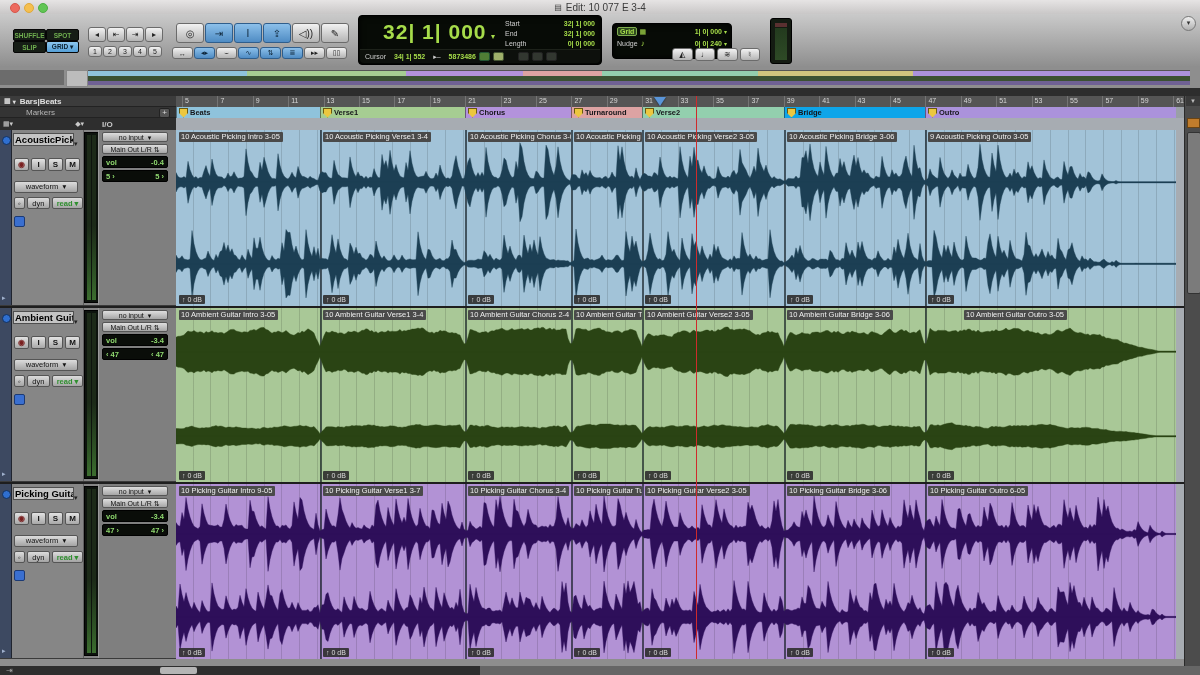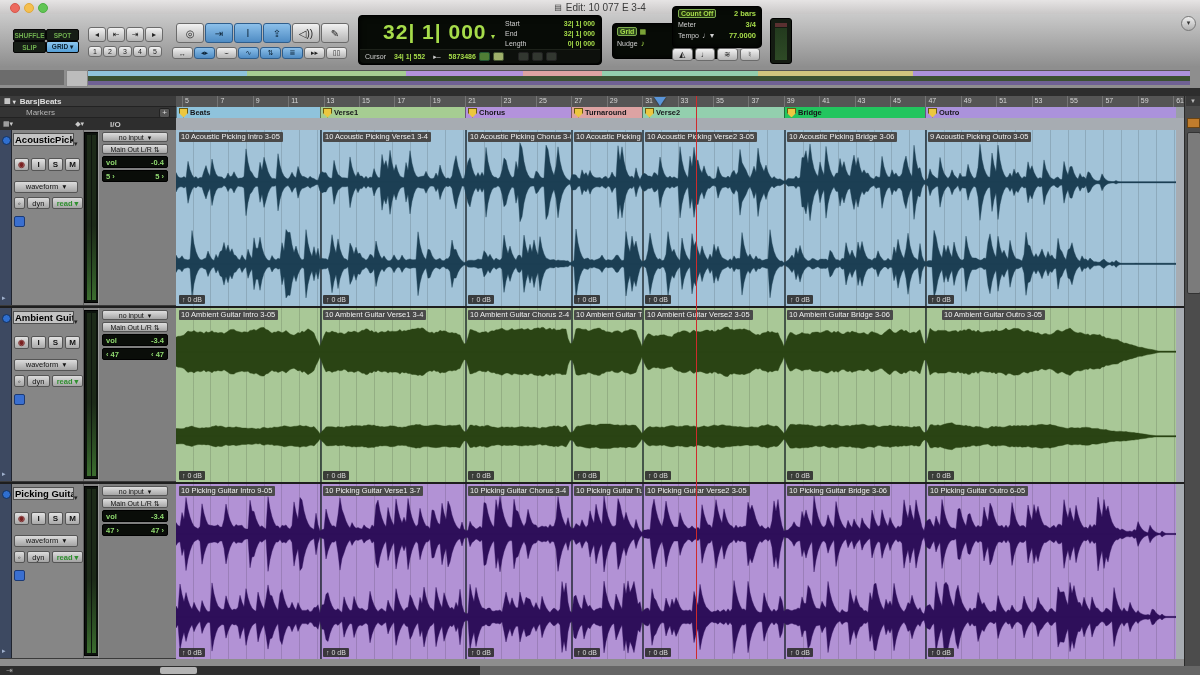--- a/index.html
+++ b/index.html
@@ -176,37 +176,20 @@
       <span class="green" style="font-size:6px;margin-left:2px">▾</span>
     </div>
     <div style="display:flex;align-items:center;margin:3px 4px 0 4px">
       <span class="lbl tiny">Nudge</span>
       <span class="green" style="font-size:8px;margin-left:3px">♪</span>
       <span class="green tiny" style="margin-left:auto;font-weight:bold">0| 0| 240</span>
       <span class="green" style="font-size:6px;margin-left:2px">▾</span>
     </div>
   </div>
 
-  <div class="abs lcd" style="left:672px;top:-8px;width:88px;height:40px;z-index:5" id="sessionbox">
-      <div style="display: flex; align-items: center; margin: 2px 5px 0px;">
-        <span class="green" style="font-size:7px;border:1px solid #7fae4f;border-radius:2px;padding:0 2px;background:#22310f;font-weight:bold">Count Off</span>
-
-   <span class="green" style="font-size:7.5px;font-weight:bold;margin-left:auto">2 bars</span>
-      </div>
-      <div style="display: flex; align-items: center; margin: 2px 5px 0px;">
-        <span class="lbl" style="font-size:7px;">Meter</span>
-
-   <span class="green" style="font-size:7.5px;font-weight:bold;margin-left:auto">3/4</span>
-      </div>
-      <div style="display: flex; align-items: center; margin: 2px 5px 0px;">
-        <span class="lbl" style="font-size:7px;">Tempo</span>
-   <span class="lbl" style="font-size:8px;margin-left:3px">♩▾</span>
-   <span class="green" style="font-size:7.5px;font-weight:bold;margin-left:auto">77.0000</span>
-      </div>
-    </div>
   <div class="abs" id="sessionbtns" style="left:672px;top:34px;width:88px;height:14px;display:flex;gap:2px">
       <div class="tbtn" style="flex: 1 1 0%; height: 13px; font-size: 8px;">◭</div>
       <div class="tbtn" style="flex: 1 1 0%; height: 13px; font-size: 8px;">♩</div>
       <div class="tbtn" style="flex: 1 1 0%; height: 13px; font-size: 8px;">≋</div>
       <div class="tbtn" style="flex: 1 1 0%; height: 13px; font-size: 8px;">♮</div>
     </div>
 
   <div class="abs" style="left:770px;top:4px;width:20px;height:44px;background:#141b12;border:1px solid #000;border-radius:3px">
     <div style="position:absolute;left:4px;right:4px;top:4px;height:4px;background:#5a3030"></div>
     <div style="position:absolute;left:4px;right:4px;top:9px;bottom:3px;background:linear-gradient(#233a1e,#2e4a26)"></div>
@@ -239,21 +222,21 @@
   <span>Bars|Beats</span>
 </div>
 <div class="panelrow" id="markers-panel">
   <span>Markers</span>
   <span style="position:absolute;right:6px;top:1px;width:9px;height:8px;background:#555;border:1px solid #222;
         color:#ddd;font-size:8px;line-height:7px;text-align:center;border-radius:2px">+</span>
 </div>
 <div class="panelrow" id="cols-panel">
   <span style="margin-left:3px;font-size:7px">▦▾</span>
   <span style="margin-left:62px;font-size:7px">◆▾</span>
-  <span style="margin-left:26px;font-weight:bold">I/O</span>
+  <span style="margin-left:18px;font-weight:bold">I/O</span>
 </div>
 <div class="abs" id="bars-row">
     <span class="bartick" style="left:6.0px"></span>
     <span class="barnum" style="left:9.0px">5</span>
     <span class="bartick" style="left:41.4px"></span>
     <span class="barnum" style="left:44.4px">7</span>
     <span class="bartick" style="left:76.8px"></span>
     <span class="barnum" style="left:79.8px">9</span>
     <span class="bartick" style="left:112.2px"></span>
     <span class="barnum" style="left:115.2px">11</span>
@@ -322,21 +305,21 @@
       <span class="mname">Chorus</span>
     </div>
     <div class="msec" style="left:395px;width:71.00000000000001px;background:#dda3a3">
       <span class="mflag"></span>
       <span class="mname">Turnaround</span>
     </div>
     <div class="msec" style="left:466px;width:141.99999999999997px;background:#93cfae">
       <span class="mflag"></span>
       <span class="mname">Verse2</span>
     </div>
-    <div class="msec" style="left:608px;width:141px;background:#22c55e">
+    <div class="msec" style="left:608px;width:141px;background:#0ea5e9">
       <span class="mflag"></span>
       <span class="mname">Bridge</span>
     </div>
     <div class="msec" style="left:749px;width:251px;background:#ab92dc">
       <span class="mflag"></span>
       <span class="mname">Outro</span>
     </div>
     <div style="position:absolute;left:1000px;top:0;bottom:0;width:8px;background:#9aa0a6"></div>
   </div>
 <div class="abs" id="cols-row"></div>
@@ -482,21 +465,21 @@
        <rect x="0" y="43.2" width="1000" height="1" fill="#2a4414" opacity="0.85"></rect>
         <path d="M0,120.6 L2,120.6 L4,120.7 L6,120.7 L8,120.5 L10,119.3 L12,119.2 L14,118.6 L16,118.0 L18,118.9 L20,119.5 L22,119.9 L24,120.2 L26,119.8 L28,120.1 L30,119.6 L32,119.8 L34,119.4 L36,118.6 L38,118.2 L40,117.6 L42,118.4 L44,118.0 L46,118.2 L48,119.1 L50,119.7 L52,119.1 L54,119.0 L56,119.4 L58,119.6 L60,118.7 L62,119.3 L64,119.5 L66,120.0 L68,120.1 L70,120.1 L72,120.4 L74,120.3 L76,120.1 L78,120.4 L80,120.9 L82,120.5 L84,120.9 L86,119.8 L88,119.2 L90,119.9 L92,120.3 L94,119.8 L96,119.9 L98,118.9 L100,119.3 L102,119.2 L104,118.7 L106,118.6 L108,117.8 L110,118.0 L112,118.5 L114,118.9 L116,118.8 L118,118.3 L120,118.2 L122,117.9 L124,117.2 L126,118.1 L128,118.3 L130,117.8 L132,118.5 L134,119.3 L136,119.3 L138,118.5 L140,120.7 L142,122.9 L144,125.7 L146,123.3 L148,121.5 L150,119.0 L152,118.7 L154,118.8 L156,118.8 L158,119.1 L160,119.5 L162,118.6 L164,119.1 L166,118.9 L168,119.4 L170,118.3 L172,118.5 L174,118.3 L176,117.5 L178,117.9 L180,117.5 L182,117.8 L184,117.7 L186,118.2 L188,117.4 L190,117.6 L192,116.8 L194,116.9 L196,117.4 L198,117.1 L200,118.1 L202,118.0 L204,118.8 L206,118.5 L208,118.9 L210,118.7 L212,118.5 L214,117.8 L216,117.9 L218,118.0 L220,118.5 L222,119.3 L224,119.1 L226,119.4 L228,118.9 L230,118.9 L232,118.0 L234,117.7 L236,117.3 L238,117.2 L240,116.4 L242,116.8 L244,116.5 L246,117.5 L248,117.9 L250,117.9 L252,117.9 L254,117.5 L256,117.2 L258,117.0 L260,116.8 L262,117.1 L264,117.3 L266,117.8 L268,118.0 L270,118.0 L272,117.5 L274,117.2 L276,117.7 L278,117.5 L280,117.6 L282,117.0 L284,116.8 L286,120.7 L288,123.6 L290,123.8 L292,120.7 L294,117.1 L296,117.0 L298,118.0 L300,117.2 L302,118.1 L304,118.8 L306,118.1 L308,118.4 L310,117.4 L312,117.3 L314,118.2 L316,118.9 L318,119.1 L320,119.6 L322,119.9 L324,119.4 L326,118.7 L328,119.4 L330,119.1 L332,119.0 L334,119.4 L336,118.9 L338,119.7 L340,119.5 L342,119.1 L344,118.8 L346,118.4 L348,119.0 L350,119.2 L352,118.7 L354,119.5 L356,119.4 L358,119.1 L360,119.4 L362,120.0 L364,120.4 L366,119.2 L368,119.5 L370,119.8 L372,119.0 L374,118.5 L376,118.5 L378,117.8 L380,118.6 L382,117.7 L384,118.7 L386,119.3 L388,118.3 L390,117.5 L392,120.8 L394,124.2 L396,124.6 L398,122.5 L400,118.9 L402,117.9 L404,118.3 L406,117.8 L408,117.3 L410,116.7 L412,116.4 L414,116.3 L416,117.1 L418,116.9 L420,117.5 L422,116.8 L424,116.1 L426,116.1 L428,116.1 L430,116.0 L432,116.1 L434,115.9 L436,116.6 L438,117.1 L440,117.0 L442,116.8 L444,117.5 L446,117.2 L448,117.2 L450,116.6 L452,117.6 L454,117.6 L456,117.0 L458,117.1 L460,117.6 L462,119.9 L464,122.5 L466,125.6 L468,123.3 L470,120.9 L472,119.3 L474,118.5 L476,119.3 L478,119.2 L480,118.8 L482,119.0 L484,119.4 L486,118.9 L488,119.6 L490,118.7 L492,118.3 L494,117.8 L496,117.6 L498,117.7 L500,118.6 L502,118.8 L504,118.2 L506,118.5 L508,117.7 L510,117.5 L512,117.5 L514,118.4 L516,118.5 L518,117.9 L520,118.7 L522,119.4 L524,119.1 L526,118.6 L528,117.8 L530,118.6 L532,118.9 L534,118.2 L536,117.7 L538,116.9 L540,117.4 L542,118.0 L544,117.3 L546,116.8 L548,116.9 L550,117.8 L552,117.8 L554,117.8 L556,118.3 L558,118.4 L560,118.5 L562,118.9 L564,118.6 L566,118.9 L568,119.2 L570,119.6 L572,119.5 L574,118.9 L576,118.7 L578,119.2 L580,119.2 L582,119.4 L584,118.3 L586,117.4 L588,117.8 L590,117.1 L592,116.4 L594,117.4 L596,117.9 L598,118.6 L600,117.8 L602,118.6 L604,120.7 L606,123.0 L608,125.5 L610,122.9 L612,119.6 L614,116.6 L616,116.3 L618,116.4 L620,117.0 L622,116.4 L624,116.3 L626,116.7 L628,116.8 L630,116.9 L632,116.8 L634,117.5 L636,117.4 L638,118.2 L640,118.8 L642,118.0 L644,117.8 L646,118.3 L648,118.8 L650,117.8 L652,117.1 L654,116.7 L656,117.6 L658,117.1 L660,116.4 L662,116.9 L664,118.0 L666,118.3 L668,118.1 L670,117.6 L672,117.4 L674,118.2 L676,117.3 L678,117.3 L680,116.7 L682,116.9 L684,116.7 L686,116.2 L688,116.3 L690,117.1 L692,117.8 L694,117.8 L696,117.5 L698,116.9 L700,118.0 L702,118.9 L704,119.0 L706,118.3 L708,117.9 L710,117.9 L712,118.1 L714,117.1 L716,117.9 L718,118.0 L720,118.5 L722,117.7 L724,118.5 L726,118.3 L728,119.0 L730,118.5 L732,118.8 L734,119.3 L736,119.6 L738,118.5 L740,119.1 L742,118.4 L744,118.6 L746,122.3 L748,124.6 L750,124.3 L752,121.6 L754,116.9 L756,116.5 L758,117.4 L760,117.5 L762,116.8 L764,117.7 L766,117.0 L768,116.3 L770,115.8 L772,115.3 L774,115.1 L776,114.7 L778,116.0 L780,116.9 L782,116.9 L784,117.1 L786,117.4 L788,117.9 L790,117.3 L792,118.2 L794,118.1 L796,118.9 L798,119.2 L800,118.3 L802,118.7 L804,118.8 L806,119.5 L808,120.2 L810,120.2 L812,120.5 L814,119.3 L816,118.3 L818,119.1 L820,118.2 L822,118.9 L824,118.7 L826,119.2 L828,119.2 L830,118.8 L832,118.0 L834,117.4 L836,118.3 L838,117.6 L840,118.0 L842,117.5 L844,118.1 L846,117.4 L848,117.7 L850,117.5 L852,118.3 L854,117.4 L856,117.0 L858,117.2 L860,117.4 L862,116.7 L864,116.5 L866,116.3 L868,116.8 L870,117.1 L872,116.9 L874,116.3 L876,117.1 L878,117.3 L880,117.8 L882,118.6 L884,118.9 L886,119.2 L888,119.7 L890,120.2 L892,120.5 L894,119.8 L896,119.5 L898,120.0 L900,119.9 L902,119.8 L904,120.2 L906,119.5 L908,119.4 L910,119.2 L912,119.4 L914,119.7 L916,120.6 L918,120.6 L920,120.4 L922,120.4 L924,121.2 L926,121.5 L928,121.7 L930,121.5 L932,122.2 L934,122.8 L936,123.1 L938,122.9 L940,123.5 L942,123.4 L944,123.2 L946,123.5 L948,123.7 L950,123.6 L952,124.1 L954,124.2 L956,124.5 L958,124.5 L960,125.0 L962,125.1 L964,125.6 L966,125.7 L968,126.1 L970,126.3 L972,126.7 L974,127.0 L976,127.2 L978,127.5 L980,127.7 L982,127.7 L984,127.7 L986,127.7 L988,127.7 L990,127.7 L992,127.7 L994,127.7 L996,127.7 L998,127.7 L1000,127.7 L1000,128.9 L998,128.9 L996,128.9 L994,128.9 L992,128.9 L990,128.9 L988,128.9 L986,128.9 L984,128.9 L982,128.9 L980,128.9 L978,129.1 L976,129.4 L974,129.5 L972,129.8 L970,130.3 L968,130.5 L966,130.8 L964,130.9 L962,131.4 L960,131.6 L958,132.0 L956,132.0 L954,132.3 L952,132.5 L950,132.9 L948,132.8 L946,133.1 L944,133.3 L942,133.1 L940,133.1 L938,133.6 L936,133.4 L934,133.7 L932,134.3 L930,135.0 L928,134.8 L926,135.0 L924,135.4 L922,136.1 L920,136.2 L918,135.9 L916,135.9 L914,136.9 L912,137.2 L910,137.3 L908,137.1 L906,137.0 L904,136.3 L902,136.7 L900,136.6 L898,136.5 L896,137.1 L894,136.7 L892,136.0 L890,136.3 L888,136.9 L886,137.4 L884,137.7 L882,137.9 L880,138.8 L878,139.2 L876,139.4 L874,140.2 L872,139.6 L870,139.4 L868,139.7 L866,140.3 L864,140.0 L862,139.8 L860,139.1 L858,139.3 L856,139.5 L854,139.1 L852,138.2 L850,139.0 L848,138.9 L846,139.2 L844,138.4 L842,139.0 L840,138.5 L838,138.9 L836,138.2 L834,139.1 L832,138.5 L830,137.7 L828,137.3 L826,137.3 L824,137.8 L822,137.6 L820,138.3 L818,137.4 L816,138.2 L814,137.2 L812,136.0 L810,136.3 L808,136.4 L806,137.0 L804,137.7 L802,137.8 L800,138.2 L798,137.3 L796,137.6 L794,138.4 L792,138.4 L790,139.2 L788,138.6 L786,139.2 L784,139.4 L782,139.6 L780,139.6 L778,140.5 L776,141.8 L774,141.4 L772,141.2 L770,140.8 L768,140.2 L766,139.5 L764,138.8 L762,139.8 L760,139.1 L758,139.1 L756,140.1 L754,139.6 L752,134.9 L750,132.2 L748,131.9 L746,134.2 L744,137.9 L742,138.2 L740,137.4 L738,138.1 L736,136.9 L734,137.3 L732,137.7 L730,138.1 L728,137.5 L726,138.2 L724,138.1 L722,138.8 L720,138.1 L718,138.5 L716,138.7 L714,139.4 L712,138.4 L710,138.7 L708,138.6 L706,138.2 L704,137.5 L702,137.6 L700,138.5 L698,139.6 L696,139.0 L694,138.7 L692,138.7 L690,139.5 L688,140.3 L686,140.4 L684,139.9 L682,139.6 L680,139.8 L678,139.3 L676,139.3 L674,138.3 L672,139.1 L670,138.9 L668,138.4 L666,138.2 L664,138.6 L662,139.6 L660,140.1 L658,139.5 L656,139.0 L654,139.8 L652,139.4 L650,138.7 L648,137.7 L646,138.3 L644,138.7 L642,138.6 L640,137.8 L638,138.3 L636,139.1 L634,139.1 L632,139.7 L630,139.6 L628,139.7 L626,139.8 L624,140.2 L622,140.1 L620,139.5 L618,140.1 L616,140.2 L614,139.9 L612,136.9 L610,133.6 L608,131.0 L606,133.6 L604,135.9 L602,138.0 L600,138.8 L598,138.0 L596,138.7 L594,139.1 L592,140.1 L590,139.4 L588,138.7 L586,139.1 L584,138.2 L582,137.1 L580,137.3 L578,137.3 L576,137.8 L574,137.7 L572,137.0 L570,137.0 L568,137.3 L566,137.7 L564,138.0 L562,137.6 L560,138.0 L558,138.1 L556,138.2 L554,138.8 L552,138.7 L550,138.7 L548,139.6 L546,139.7 L544,139.2 L542,138.6 L540,139.2 L538,139.6 L536,138.9 L534,138.3 L532,137.6 L530,137.9 L528,138.7 L526,137.9 L524,137.4 L522,137.1 L520,137.8 L518,138.7 L516,138.0 L514,138.1 L512,139.0 L510,139.1 L508,138.8 L506,138.0 L504,138.3 L502,137.7 L500,137.9 L498,138.8 L496,138.9 L494,138.7 L492,138.2 L490,137.8 L488,136.9 L486,137.6 L484,137.1 L482,137.6 L480,137.8 L478,137.3 L476,137.2 L474,138.1 L472,137.2 L470,135.6 L468,133.3 L466,130.9 L464,134.0 L462,136.6 L460,138.9 L458,139.4 L456,139.6 L454,138.9 L452,138.9 L450,139.9 L448,139.3 L446,139.3 L444,139.0 L442,139.8 L440,139.5 L438,139.4 L436,139.9 L434,140.6 L432,140.4 L430,140.5 L428,140.4 L426,140.5 L424,140.4 L422,139.7 L420,139.0 L418,139.6 L416,139.5 L414,140.2 L412,140.1 L410,139.8 L408,139.2 L406,138.7 L404,138.2 L402,138.6 L400,137.7 L398,134.0 L396,132.0 L394,132.3 L392,135.7 L390,139.0 L388,138.2 L386,137.2 L384,137.8 L382,138.8 L380,137.9 L378,138.8 L376,138.0 L374,138.0 L372,137.5 L370,136.7 L368,137.0 L366,137.3 L364,136.1 L362,136.6 L360,137.1 L358,137.4 L356,137.2 L354,137.1 L352,137.8 L350,137.3 L348,137.6 L346,138.1 L344,137.7 L342,137.5 L340,137.0 L338,136.9 L336,137.6 L334,137.2 L332,137.5 L330,137.4 L328,137.1 L326,137.9 L324,137.1 L322,136.7 L320,136.9 L318,137.5 L316,137.6 L314,138.3 L312,139.2 L310,139.2 L308,138.2 L306,138.5 L304,137.8 L302,138.4 L300,139.3 L298,138.5 L296,139.5 L294,139.4 L292,135.8 L290,132.7 L288,133.0 L286,135.9 L284,139.7 L282,139.5 L280,138.9 L278,139.1 L276,138.9 L274,139.3 L272,139.0 L270,138.5 L268,138.5 L266,138.7 L264,139.3 L262,139.4 L260,139.7 L258,139.5 L256,139.3 L254,139.0 L252,138.6 L250,138.6 L248,138.6 L246,139.0 L244,140.1 L242,139.7 L240,140.2 L238,139.4 L236,139.2 L234,138.8 L232,138.6 L230,137.6 L228,137.6 L226,137.2 L224,137.4 L222,137.2 L220,138.0 L218,138.6 L216,138.7 L214,138.7 L212,138.1 L210,137.8 L208,137.7 L206,138.0 L204,137.7 L202,138.6 L200,138.5 L198,139.4 L196,139.2 L194,139.6 L192,139.8 L190,138.9 L188,139.1 L186,138.3 L184,138.8 L182,138.7 L180,139.0 L178,138.6 L176,139.1 L174,138.3 L172,138.0 L170,138.2 L168,137.1 L166,137.6 L164,137.4 L162,137.9 L160,137.0 L158,137.5 L156,137.7 L154,137.7 L152,137.9 L150,137.6 L148,135.1 L146,133.2 L144,130.9 L142,133.7 L140,135.8 L138,138.0 L136,137.2 L134,137.2 L132,138.0 L130,138.8 L128,138.2 L126,138.5 L124,139.3 L122,138.6 L120,138.4 L118,138.3 L116,137.7 L114,137.7 L112,138.0 L110,138.6 L108,138.8 L106,137.9 L104,137.8 L102,137.3 L100,137.2 L98,137.6 L96,136.6 L94,136.7 L92,136.3 L90,136.6 L88,137.3 L86,136.7 L84,135.6 L82,136.0 L80,135.6 L78,136.1 L76,136.4 L74,136.2 L72,136.1 L70,136.5 L68,136.5 L66,136.5 L64,137.1 L62,137.2 L60,137.8 L58,136.9 L56,137.1 L54,137.5 L52,137.4 L50,136.8 L48,137.5 L46,138.4 L44,138.5 L42,138.1 L40,138.9 L38,138.4 L36,137.9 L34,137.2 L32,136.7 L30,136.9 L28,136.4 L26,136.8 L24,136.4 L22,136.6 L20,137.0 L18,137.6 L16,138.5 L14,137.9 L12,137.4 L10,137.2 L8,136.0 L6,135.8 L4,135.8 L2,135.9 L0,135.9 Z" fill="#2a4414" stroke="#2a4414" stroke-width="0.4"></path>
        <rect x="0" y="127.8" width="1000" height="1" fill="#2a4414" opacity="0.85"></rect>
       </svg>
       <span class="cliplabel" style="left:3px;max-width:136px">10 Ambient Guitar Intro 3-05</span>
       <span class="cliplabel" style="left:147px;max-width:137px">10 Ambient Guitar Verse1 3-4</span>
       <span class="cliplabel" style="left:292px;max-width:98.00000000000004px">10 Ambient Guitar Chorus 2-4</span>
       <span class="cliplabel" style="left:398px;max-width:63.000000000000014px">10 Ambient Guitar Tur</span>
       <span class="cliplabel" style="left:469px;max-width:133.99999999999997px">10 Ambient Guitar Verse2 3-05</span>
       <span class="cliplabel" style="left:611px;max-width:133px">10 Ambient Guitar Bridge 3-06</span>
-      <span class="cliplabel" style="left:766px;max-width:243px">10 Ambient Guitar Outro 3-05</span>
+      <span class="cliplabel" style="left:788px;max-width:243px">10 Ambient Guitar Outro 3-05</span>
       <span class="gain" style="left:3px">↑ 0 dB</span>
       <span class="gain" style="left:147px">↑ 0 dB</span>
       <span class="gain" style="left:292px">↑ 0 dB</span>
       <span class="gain" style="left:398px">↑ 0 dB</span>
       <span class="gain" style="left:469px">↑ 0 dB</span>
       <span class="gain" style="left:611px">↑ 0 dB</span>
       <span class="gain" style="left:752px">↑ 0 dB</span>
     </div>
     <div class="tfiller" style="top:308px;height:174px"></div>
     <div class="trackgap" style="top:482px"></div>

